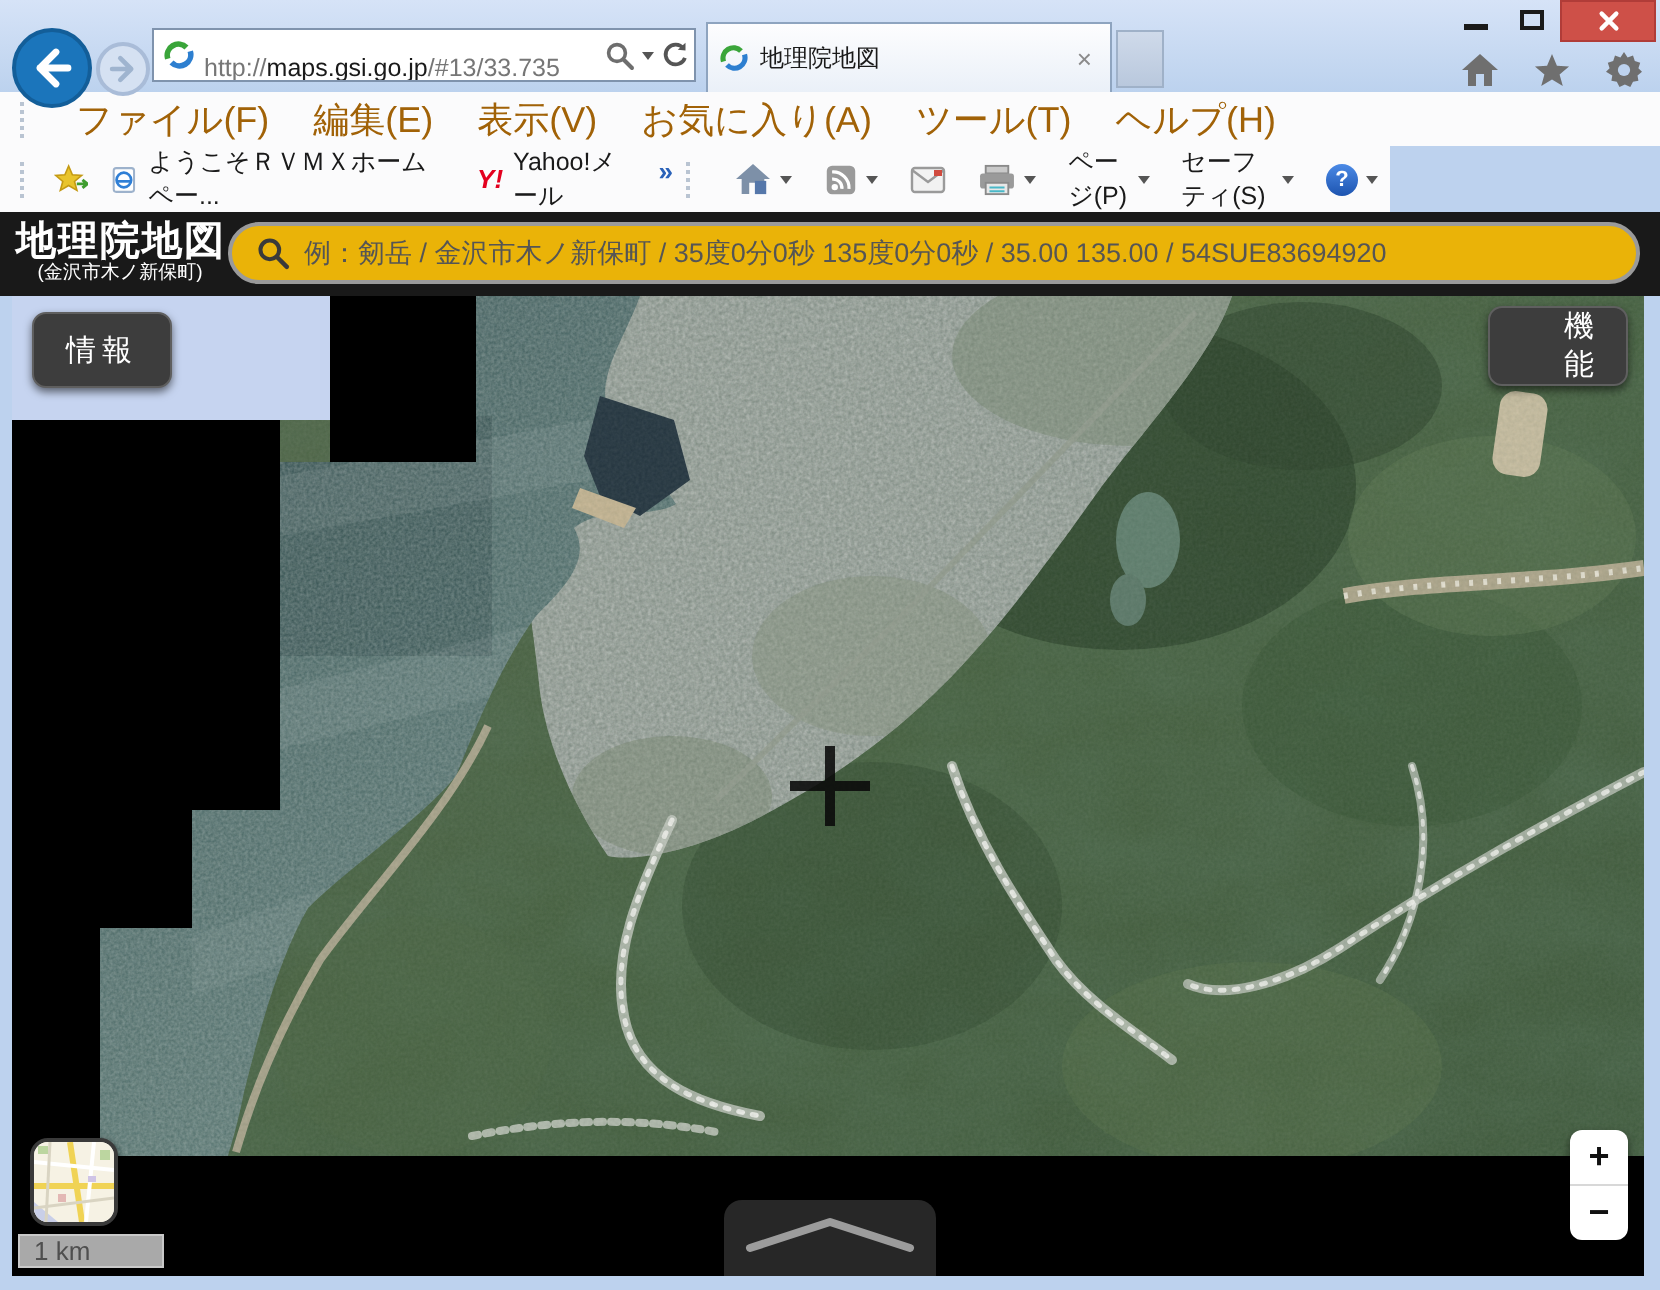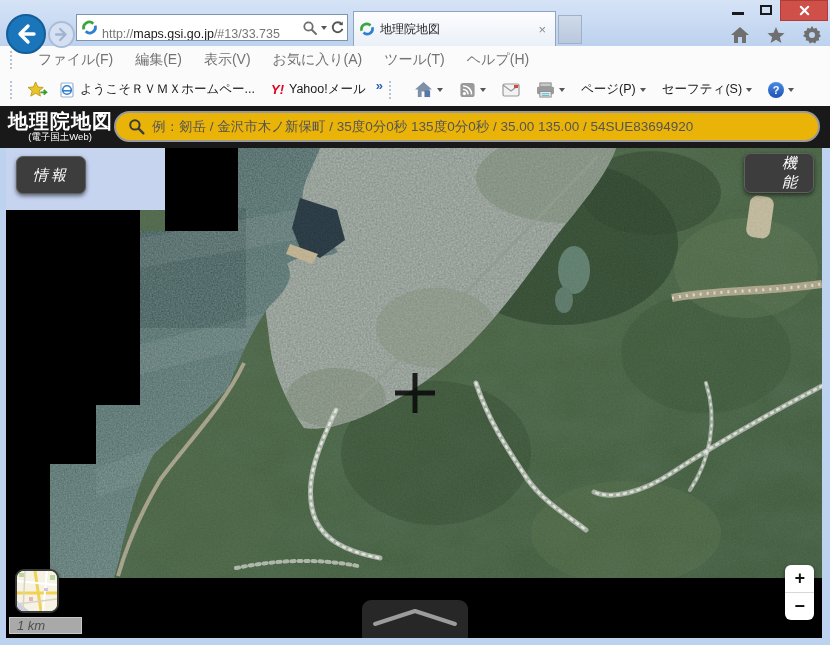--- a/index.html
+++ b/index.html
@@ -30,24 +30,24 @@
   .tab-title { flex:1; font-size:12px; color:#1a1a1a; white-space:nowrap; overflow:hidden; }
   .tab-close { color:#8b8b8b; font-size:13px; line-height:1; padding:1px 3px; }
   .newtab { position:absolute; left:558px; top:15px; width:24px; height:29px;
             background:linear-gradient(#cfdaea,#b9c8dd); border:1px solid #9fb1c8; }
   .tb-icons { position:absolute; top:26px; right:8px; display:flex; gap:16px; }
 
   
   .menubar { position:absolute; left:0; top:46px; width:830px; height:27px; background:#fbfbfc;
              display:flex; align-items:center; padding-left:10px; }
   .grip { width:5px; height:18px; border-left:2px dotted #b9c4d2; margin-right:12px; }
-  .menu-item { font-size:14px; color:#737373; padding:4px 11px; }
-
-  
-  .favbar { position:absolute; left:0; top:73px; width:830px; height:33px; background:#fbfbfc;
+  .menu-item { font-size:18px; color:#a16207; padding:4px 11px; }
+
+  
+  .favbar { position:absolute; left:0; top:73px; width:695px; height:33px; background:#fbfbfc;
             display:flex; align-items:center; padding-left:10px; }
   .fav-item { display:flex; align-items:center; gap:5px; font-size:12.5px; color:#1a1a1a; padding:0 8px; }
   .overflow-chevron { color:#2a62b9; font-size:13px; font-weight:bold; margin:0 6px 8px 2px; }
   .cmd { display:flex; align-items:center; gap:4px; margin-left:2px; }
   .cmd-item { display:flex; align-items:center; gap:4px; font-size:12.5px; color:#1a1a1a; padding:3px 6px; }
   .caret { width:0; height:0; border-left:3.5px solid transparent; border-right:3.5px solid transparent;
            border-top:4px solid #555; }
   .help-circle { width:16px; height:16px; border-radius:50%; background:linear-gradient(#4b8ae6,#1d54b0);
                  color:#fff; font-size:11px; font-weight:bold; display:flex; align-items:center; justify-content:center; }
 
@@ -56,21 +56,21 @@
   .logo { position:absolute; left:8px; top:4px; width:104px; text-align:center; color:#fff; }
   .logo-title { font-size:20px; font-weight:bold; letter-spacing:1px; line-height:22px; white-space:nowrap; }
   .logo-sub { font-size:9.5px; line-height:10px; }
   .search-pill { position:absolute; left:114px; top:5px; right:10px; height:31px; background:#eab308;
                  border:2px solid #9a9a9a; border-radius:17px; display:flex; align-items:center; padding:0 12px; gap:7px;justify-content:center; }
   .search-pill input { border:none; outline:none; flex:1; font-size:13.5px; color:#333; background:transparent;
                        font-family:"Liberation Sans","DejaVu Sans",sans-serif; }
   .search-pill input::placeholder { color:#555; opacity:1; }
 
   
-  .map { position:absolute; left:6px; top:148px; width:816px; height:490px; background:#000; overflow:hidden;font-style:italic; }
+  .map { position:absolute; left:6px; top:148px; width:816px; height:490px; background:#000; overflow:hidden; }
   .map svg.scene { position:absolute; left:0; top:0; }
   .map-btn { position:absolute; background:#3d3d3d; border:1px solid #5f5f5f; border-radius:7px;
              color:#fff; font-size:15px; letter-spacing:3px; display:flex; align-items:center; justify-content:center;
              box-shadow:0 2px 4px rgba(0,0,0,.55); }
   .btn-info { left:10px; top:8px;  width:70px; height:38px; }
   .btn-func { right:8px; top:5px;  width:70px; height:40px;padding-left:37px; }
   .zoomctl { position:absolute; right:8px; top:417px; width:29px; height:55px; background:#fff;
              border-radius:6px; box-shadow:0 2px 4px rgba(0,0,0,.5); overflow:hidden; }
   .zbtn { width:100%; height:27px; display:flex; align-items:center; justify-content:center;
           font-size:18px; font-weight:bold; color:#111; }
@@ -228,21 +228,21 @@
     <div class="cmd-item">
       <span class="help-circle">?</span>
       <span class="caret"></span>
     </div>
   </div>
 </div>
 
 <div class="site-header">
   <div class="logo">
     <div class="logo-title">地理院地図</div>
-    <div class="logo-sub">(電子国土Web)</div>
+    <div class="logo-sub">(金沢市木ノ新保町)</div>
   </div>
   <div class="search-pill">
     <svg width="17" height="17" viewBox="0 0 16 16" style="flex:none">
       <circle cx="6.5" cy="6.5" r="4.4" stroke="#3a3a3a" stroke-width="1.9" fill="none"></circle>
       <path d="M10 10 L14.5 14.5" stroke="#3a3a3a" stroke-width="2.1" stroke-linecap="round"></path>
     </svg>
     <input type="text" value="" placeholder="例：剱岳 / 金沢市木ノ新保町 / 35度0分0秒 135度0分0秒 / 35.00 135.00 / 54SUE83694920" style="">
   </div>
 </div>
 

